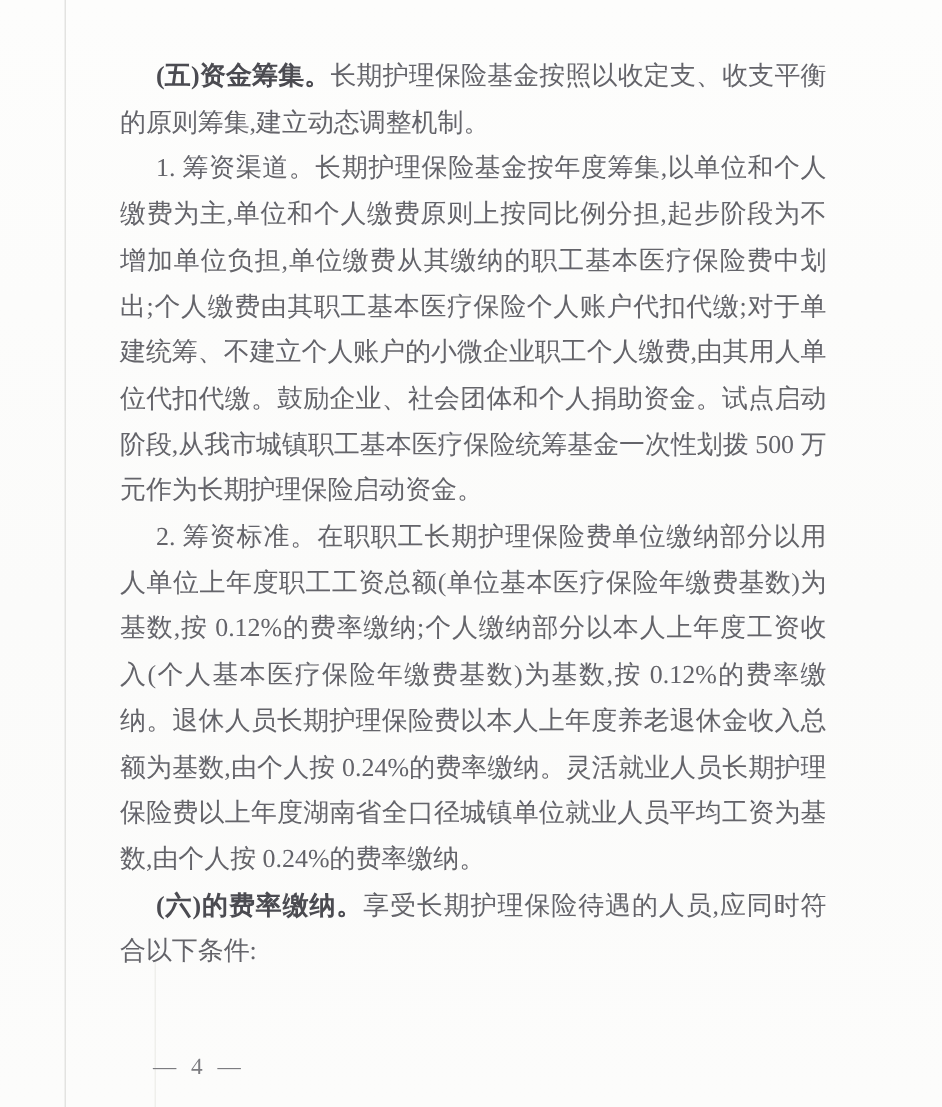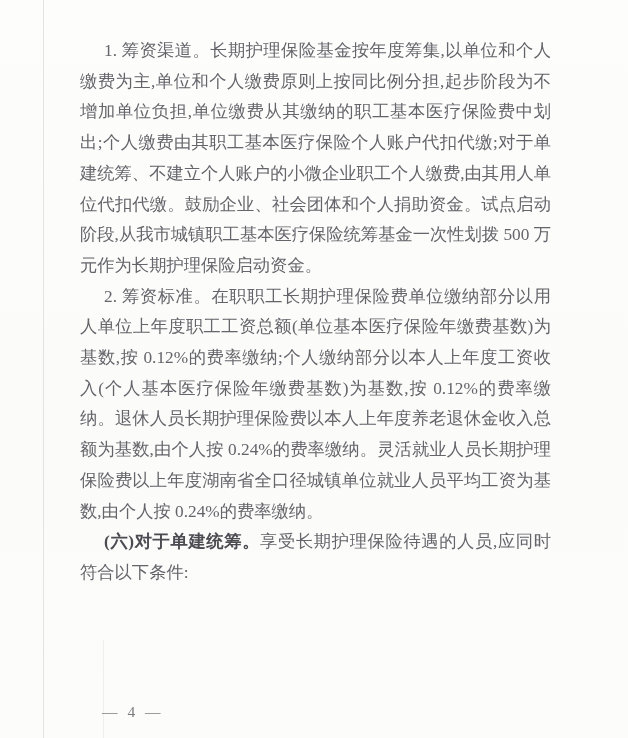--- a/index.html
+++ b/index.html
@@ -61,18 +61,19 @@
     color: var(--pagenum-color, #7c7c80);
   }
 </style>
 </head>
 <body>
 
 <div class="page">
   <div class="fold-line"></div>
   <div class="fold-line-2"></div>
   <div class="text-block" id="paragraphs">
+      <p class="para"><span class="run bold">(五)资金筹集。</span><span class="run">长期护理保险基金按照以收定支、收支平衡的原则筹集,建立动态调整机制。</span></p>
       <p class="para"><span class="run">1. 筹资渠道。长期护理保险基金按年度筹集,以单位和个人缴费为主,单位和个人缴费原则上按同比例分担,起步阶段为不增加单位负担,单位缴费从其缴纳的职工基本医疗保险费中划出;个人缴费由其职工基本医疗保险个人账户代扣代缴;对于单建统筹、不建立个人账户的小微企业职工个人缴费,由其用人单位代扣代缴。鼓励企业、社会团体和个人捐助资金。试点启动阶段,从我市城镇职工基本医疗保险统筹基金一次性划拨 500 万元作为长期护理保险启动资金。</span></p>
       <p class="para"><span class="run">2. 筹资标准。在职职工长期护理保险费单位缴纳部分以用人单位上年度职工工资总额(单位基本医疗保险年缴费基数)为基数,按 0.12%的费率缴纳;个人缴纳部分以本人上年度工资收入(个人基本医疗保险年缴费基数)为基数,按 0.12%的费率缴纳。退休人员长期护理保险费以本人上年度养老退休金收入总额为基数,由个人按 0.24%的费率缴纳。灵活就业人员长期护理保险费以上年度湖南省全口径城镇单位就业人员平均工资为基数,由个人按 0.24%的费率缴纳。</span></p>
-      <p class="para"><span class="run bold">(六)对于单建统筹。</span><span class="run">享受长期护理保险待遇的人员,应同时符合以下条件:</span></p>
+      <p class="para"><span class="run bold">(六)的费率缴纳。</span><span class="run">享受长期护理保险待遇的人员,应同时符合以下条件:</span></p>
     </div>
   <div class="page-number">— 4 —</div>
 </div>
 
 </body></html>

